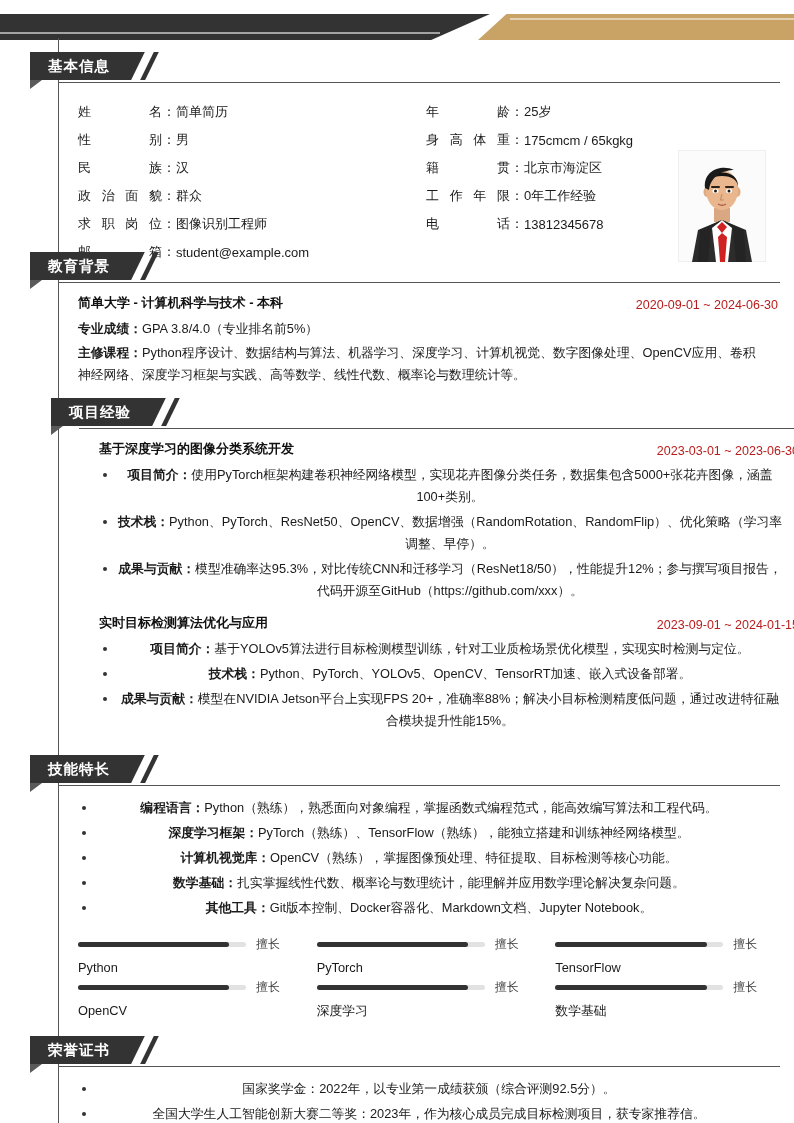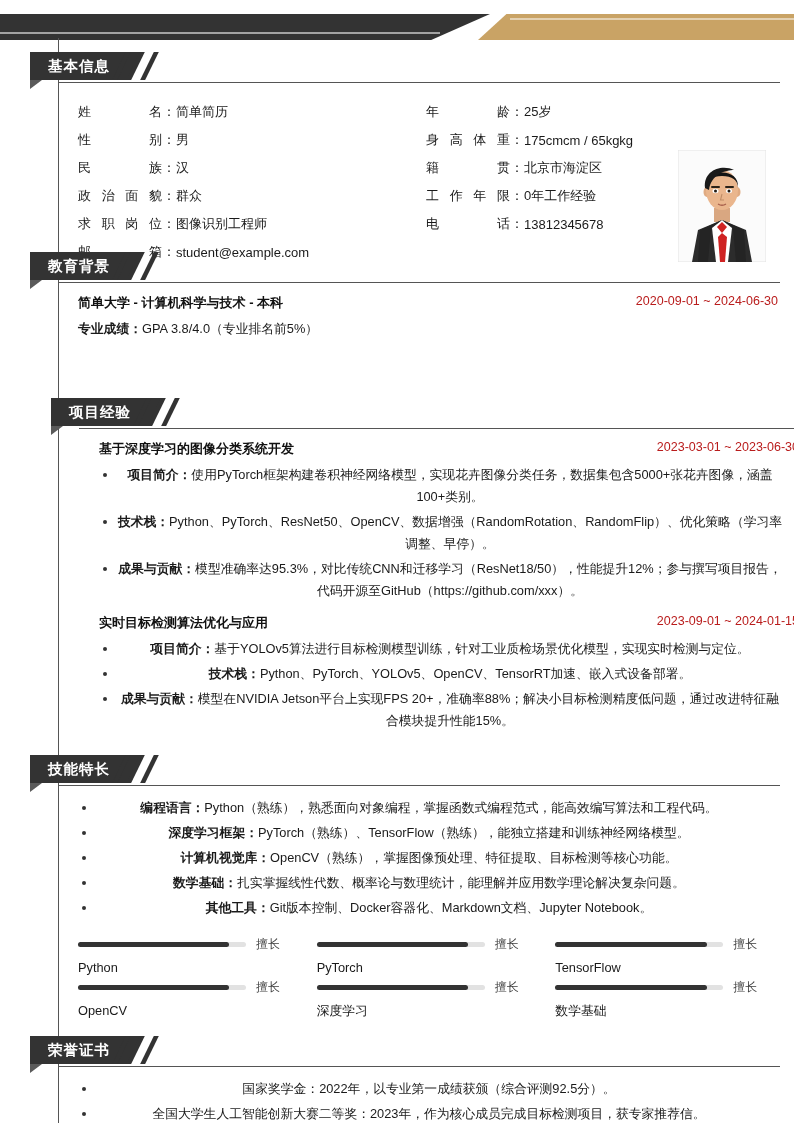--- a/index.html
+++ b/index.html
@@ -86,21 +86,21 @@
   .info-colon { width: 14px; text-align: center; }
   .info-value { white-space: nowrap; }
 
   .photo {
     position: absolute; right: 28px; top: 98px;
     width: 88px; height: 112px; overflow: hidden; background: #f3f3f3;
   }
 
   
   .row-title {
-    display: flex; justify-content: space-between; align-items: flex-start;
+    display: flex; justify-content: space-between; align-items: flex-end;
     font-size: 13px; font-weight: bold; color: #111; margin-bottom: 6px;
   }
   .row-title .date { font-weight: normal; font-size: 12.5px; color: #b91c1c; }
   .line { font-size: 12.8px; line-height: 22px; color: #1a1a1a; margin-bottom: 2px; }
   .line b { font-weight: bold; }
   ul.bullets { list-style: none; margin: 0 0 2px 0; padding: 0; text-align: center; }
   ul.bullets > li {
     position: relative; padding-left: 18px; font-size: 12.8px;
     line-height: 22px; margin-bottom: 3px; color: #1a1a1a;
     padding-right: 16px;
@@ -305,20 +305,23 @@
       <div class="sec-rule"></div>
     </div>
     <div class="sec-body">
       <div class="row-title">
         <span>简单大学 - 计算机科学与技术 - 本科</span>
         <span class="date">2020-09-01 ~ 2024-06-30</span>
       </div>
       <div class="line">
         <b>专业成绩：</b><span>GPA 3.8/4.0（专业排名前5%）</span>
       </div>
+      <div class="line" style="padding-right:16px;">
+        <b>主修课程：</b><span>Python程序设计、数据结构与算法、机器学习、深度学习、计算机视觉、数字图像处理、OpenCV应用、卷积神经网络、深度学习框架与实践、高等数学、线性代数、概率论与数理统计等。</span>
+      </div>
     </div>
   </div>
 
   <div class="section" style="top:398px;margin-left:21px;">
     <div class="sec-head">
       <div class="tab">项目经验</div>
       <div class="tab-fold"></div>
       <div class="stripes">
           <i></i>
           <i></i>

